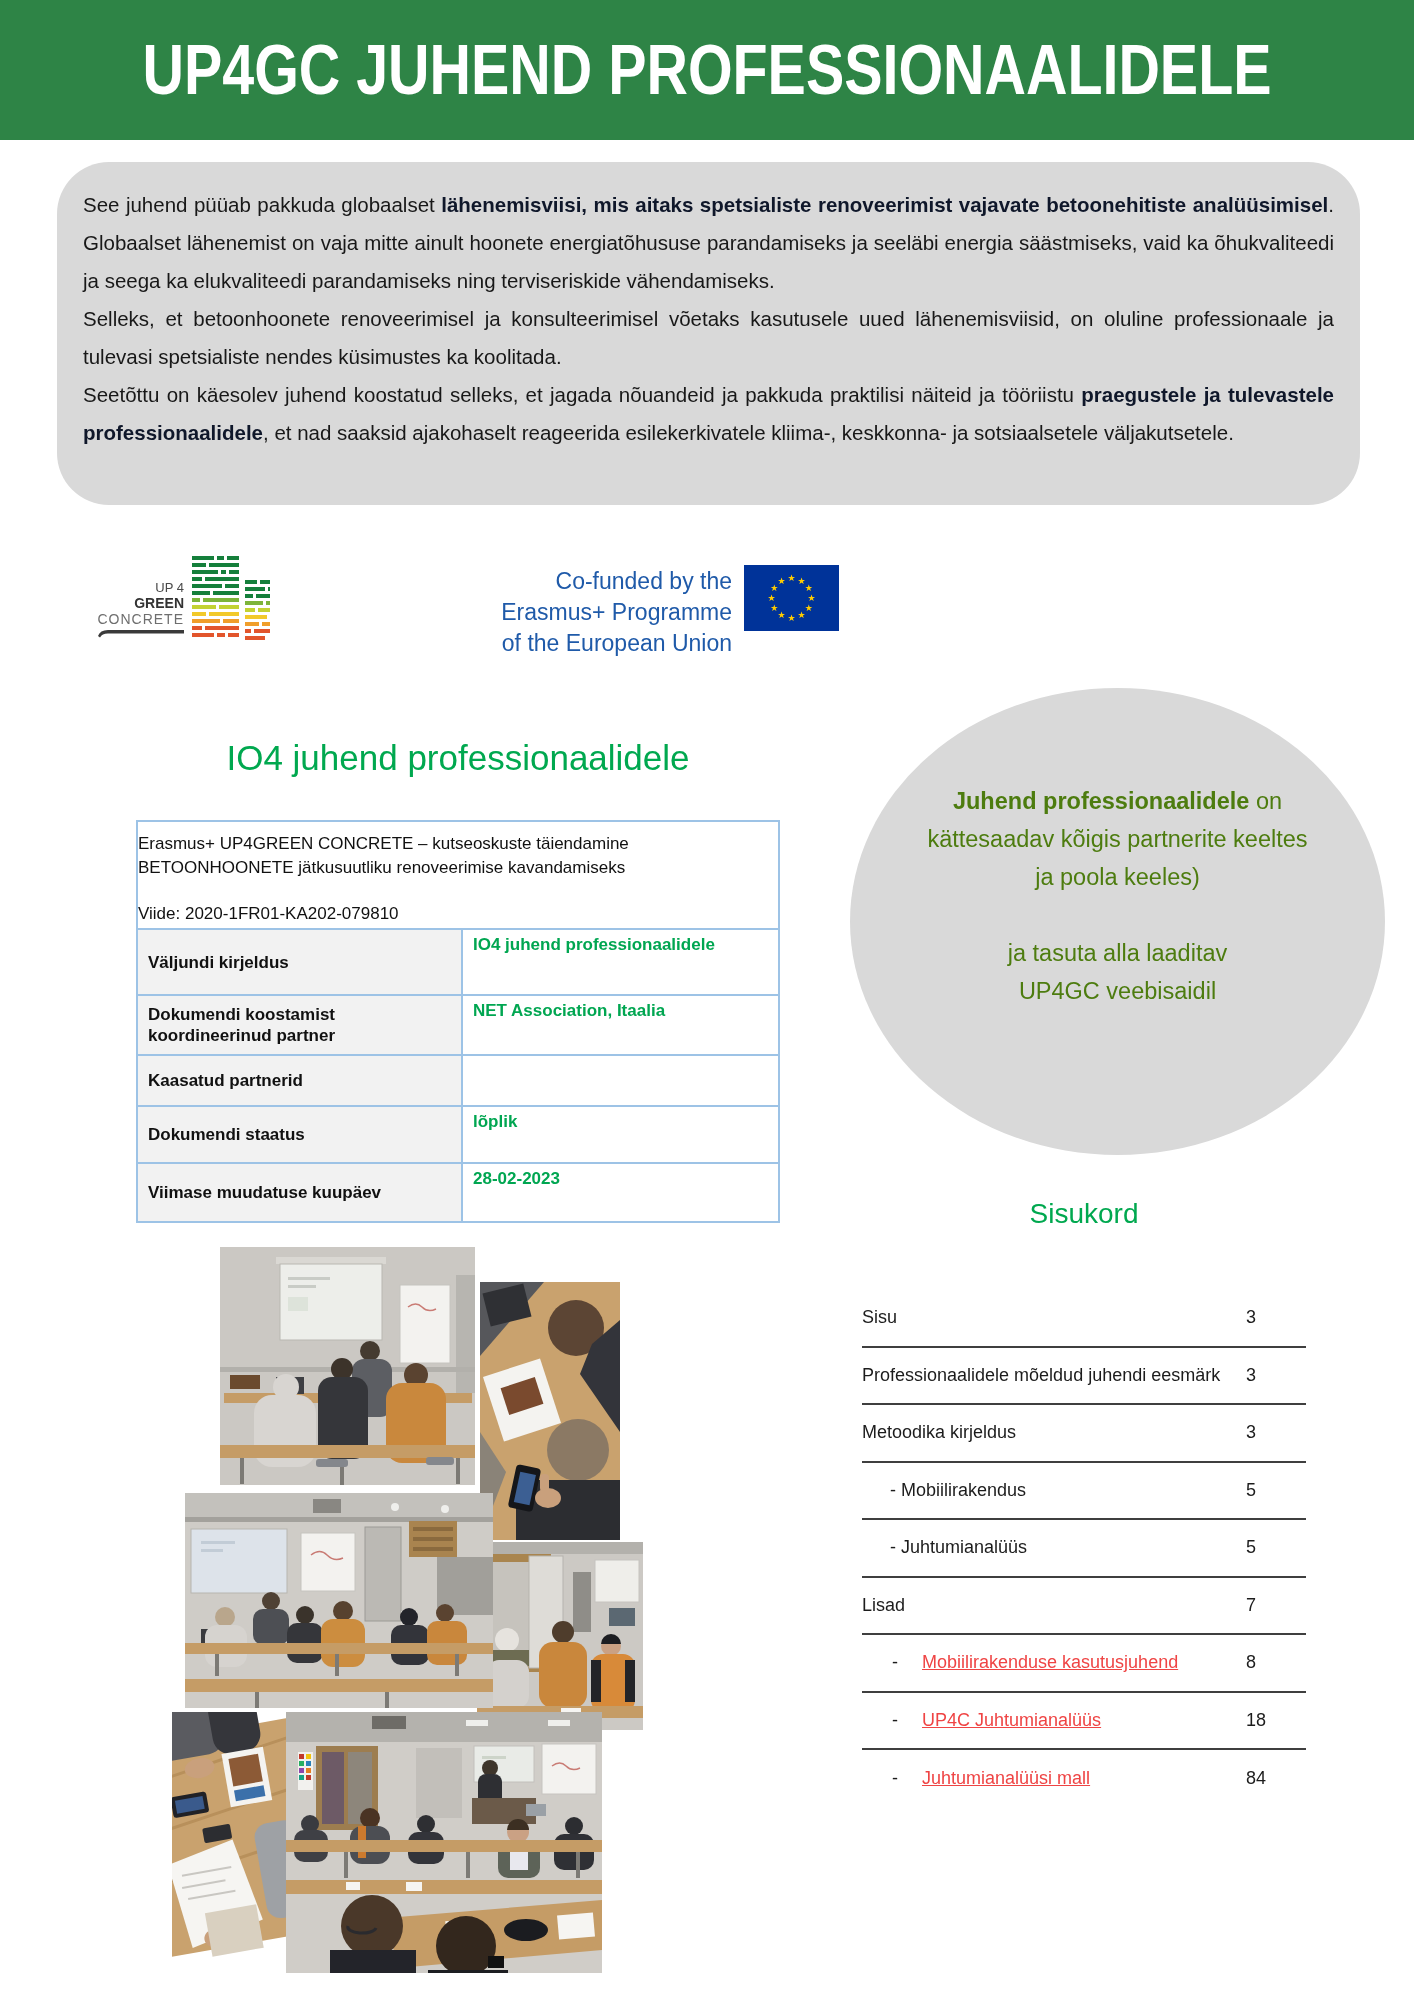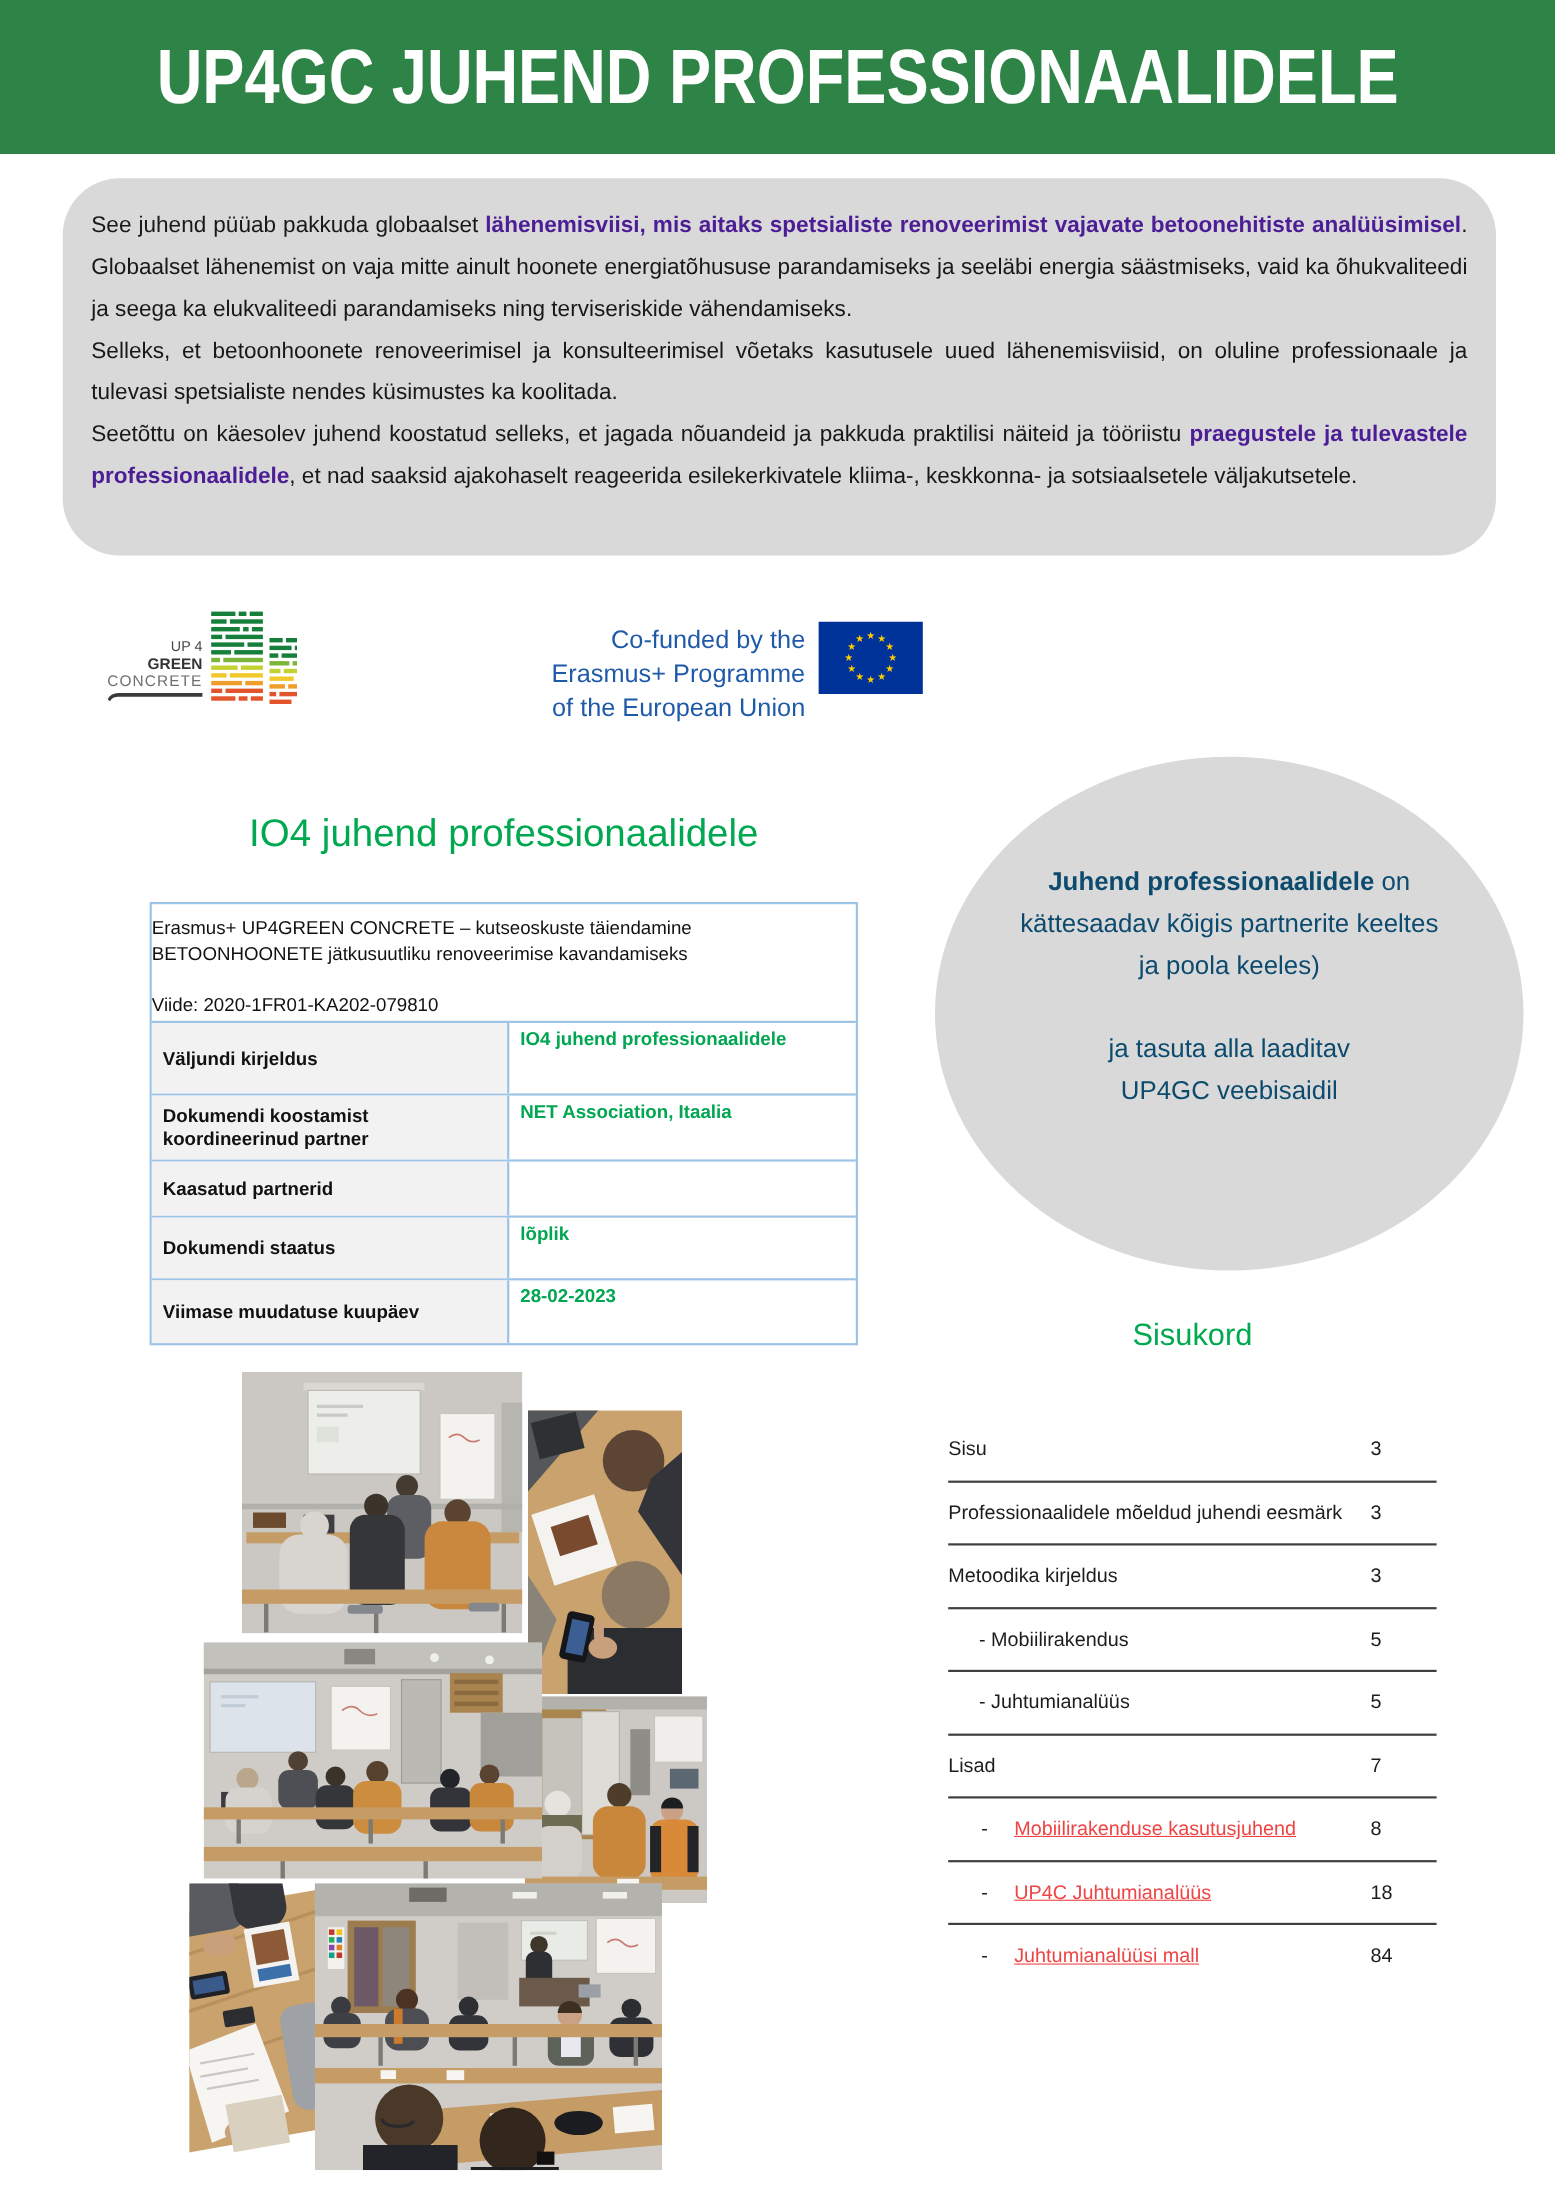--- a/index.html
+++ b/index.html
@@ -15,21 +15,21 @@
     transform:scaleX(0.82); transform-origin:50% 50%; white-space:nowrap;
   }
   
   .intro {
     position:absolute; left:57px; top:162px; width:1303px; height:343px;
     background:#d9d9d9; border-radius:52px; box-sizing:border-box;
     padding:24px 26px; color:#181818;
     font-size:20.5px; line-height:38px; text-align:justify;
   }
   .intro p { margin:0; }
-  .intro b { color:#4c1d95; }
+  .intro b { color:#0f172a; }
   
   .up4gc-logo { position:absolute; left:92px; top:548px; width:180px; height:100px; }
   .eu-text {
     position:absolute; left:420px; top:566px; width:312px; text-align:right;
     color:#1f5aa9; font-size:23px; line-height:31px;
   }
   .eu-flag { position:absolute; left:744px; top:565px; width:95px; height:66px; }
   
   .section-title {
     position:absolute; left:136px; top:738px; width:644px; text-align:center;
@@ -46,21 +46,21 @@
   .dt-label {
     width:325px; box-sizing:border-box; background:#f2f2f2; border-right:2px solid #9dc3e6;
     display:flex; align-items:center; padding:0 10px; font-weight:bold; line-height:21px;
   }
   .dt-value { flex:1; box-sizing:border-box; padding:5px 10px; font-weight:bold; color:#00a651; }
   .h66{height:66px}.h60{height:60px}.h51{height:51px}.h57{height:57px}.h59{height:59px}
   
   .bubble {
     position:absolute; left:850px; top:688px; width:535px; height:467px;
     background:#d9d9d9; border-radius:50%; box-sizing:border-box;
-    padding:94px 14px 0 14px; text-align:center; color:#0c4a6e;
+    padding:94px 14px 0 14px; text-align:center; color:#4d7c0f;
     font-size:23.5px; line-height:38px;
   }
   .bubble .bl { white-space:nowrap; }
   .bubble .gap { margin-top:38px; }
   
   .toc-title {
     position:absolute; left:860px; top:1198px; width:448px; text-align:center;
     color:#00a84f; font-size:28px;
   }
   .toc { position:absolute; left:862px; top:1290px; width:444px; font-size:18px; color:#1c1c1c; }

